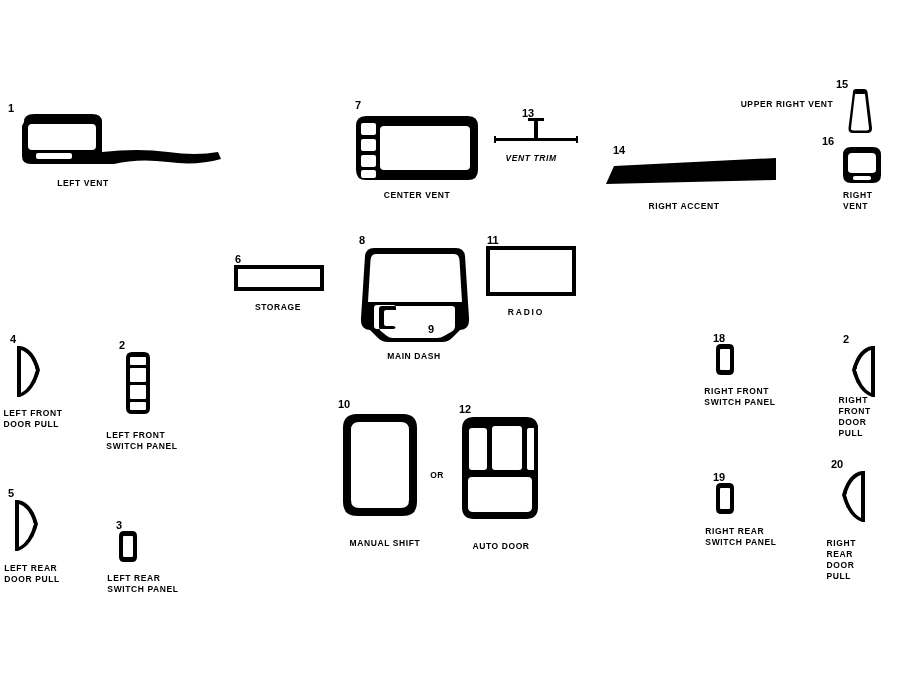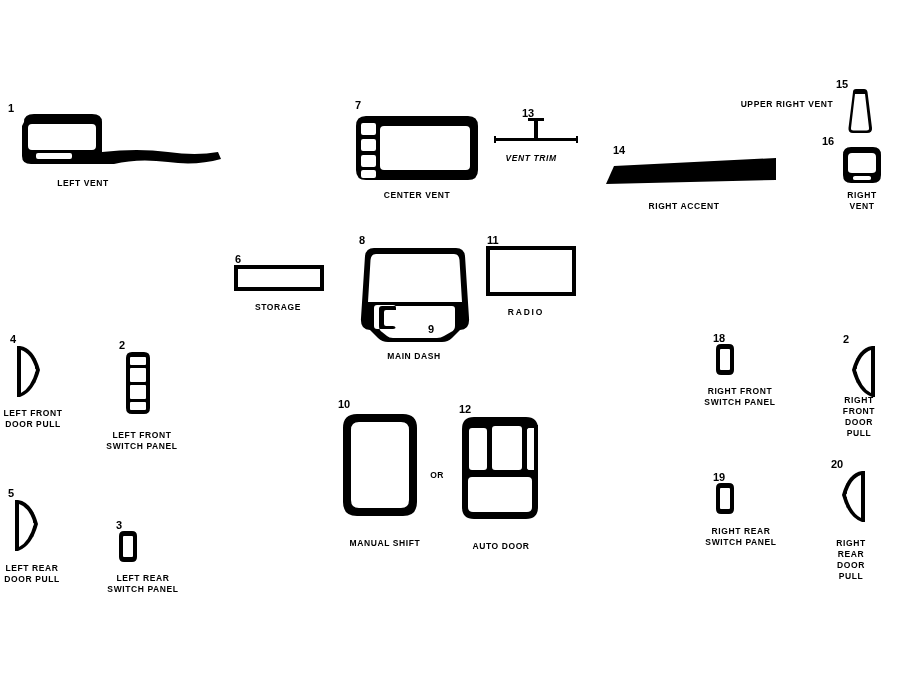--- a/index.html
+++ b/index.html
@@ -22,21 +22,21 @@
     display: block;
     overflow: visible;
   }
   .label {
     position: absolute;
     font-family: "Liberation Sans", sans-serif;
     font-weight: bold;
     font-size: 8.5px;
     letter-spacing: 0.6px;
     color: #000000;
-    text-align: center;
+    text-align: left;
     line-height: 11px;
     white-space: pre-line;
     transform: translateX(-50%);
   }
   .num {
     position: absolute;
     font-family: "Liberation Sans", sans-serif;
     font-weight: bold;
     font-size: 11px;
     color: #000000;

